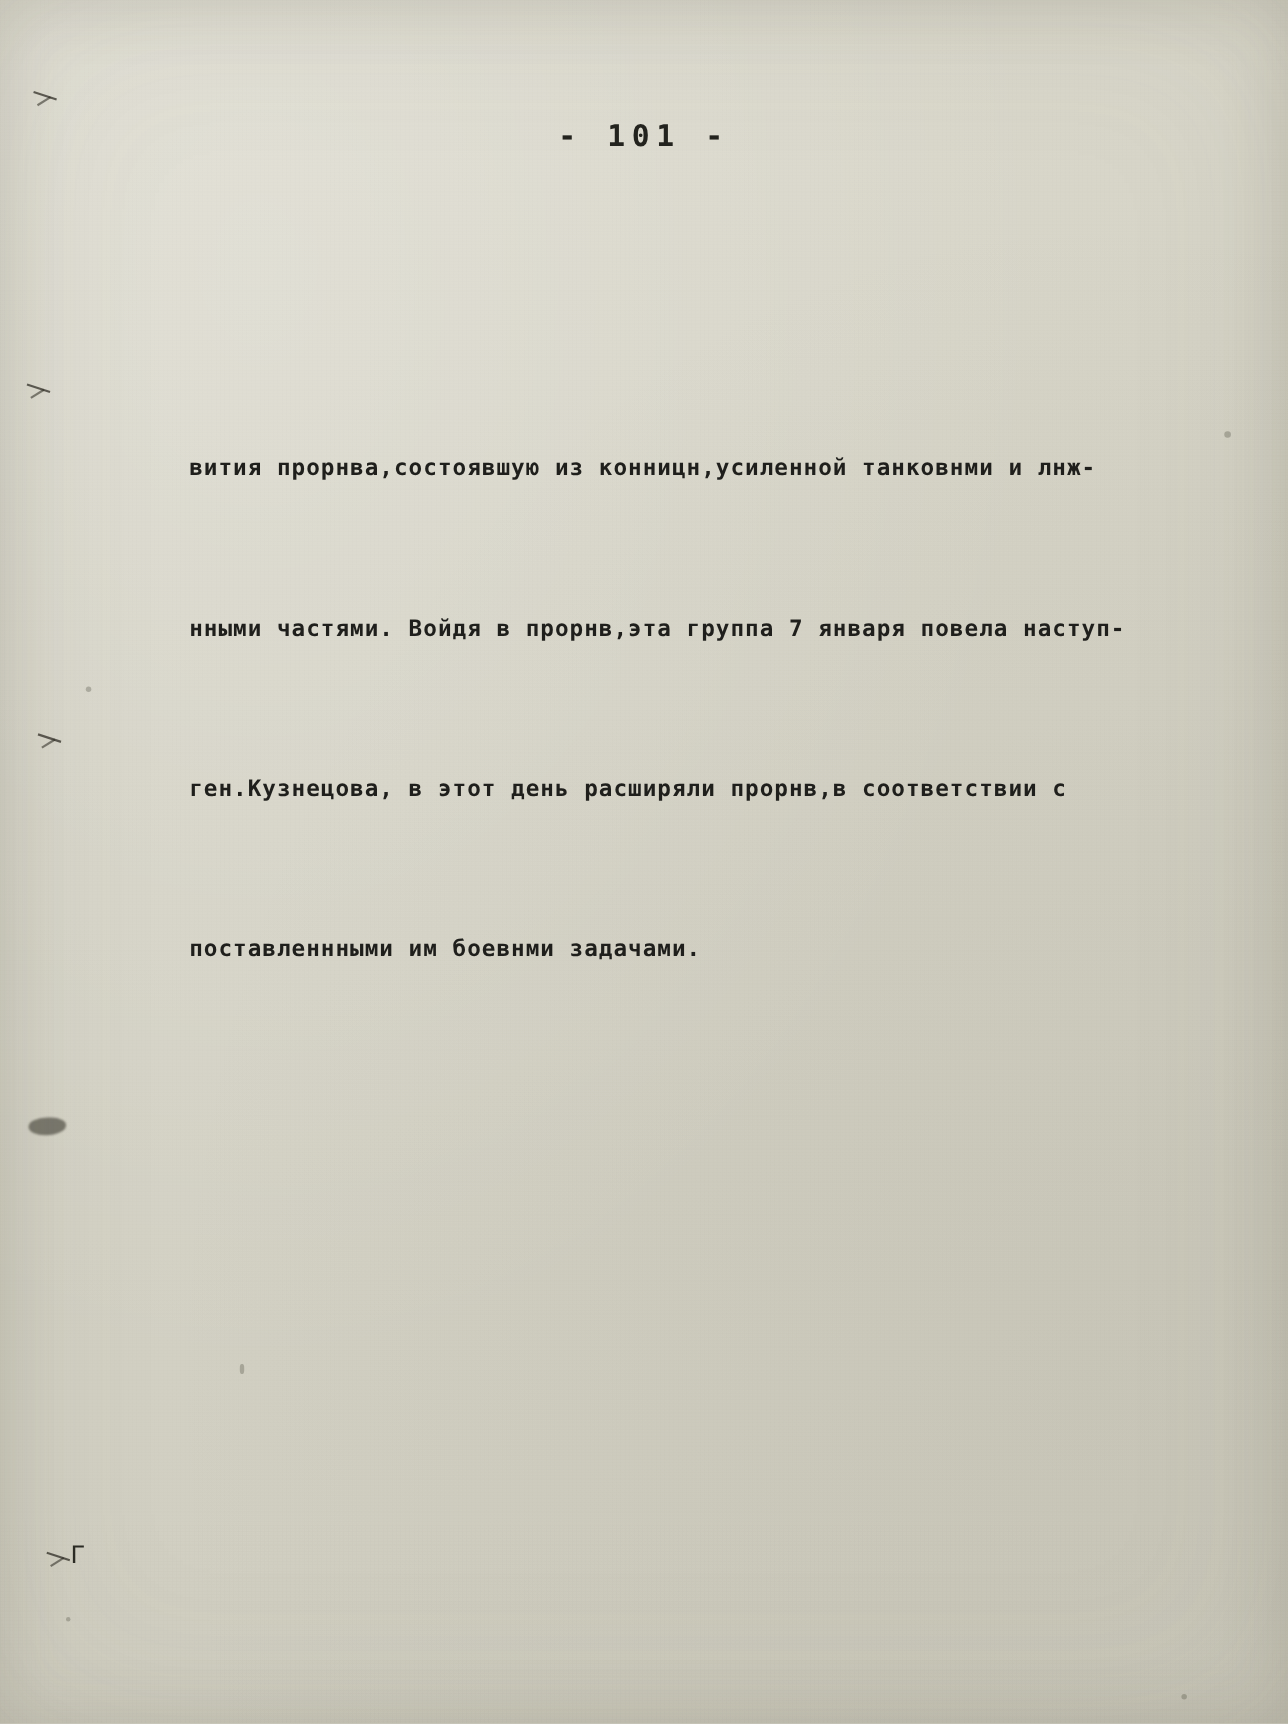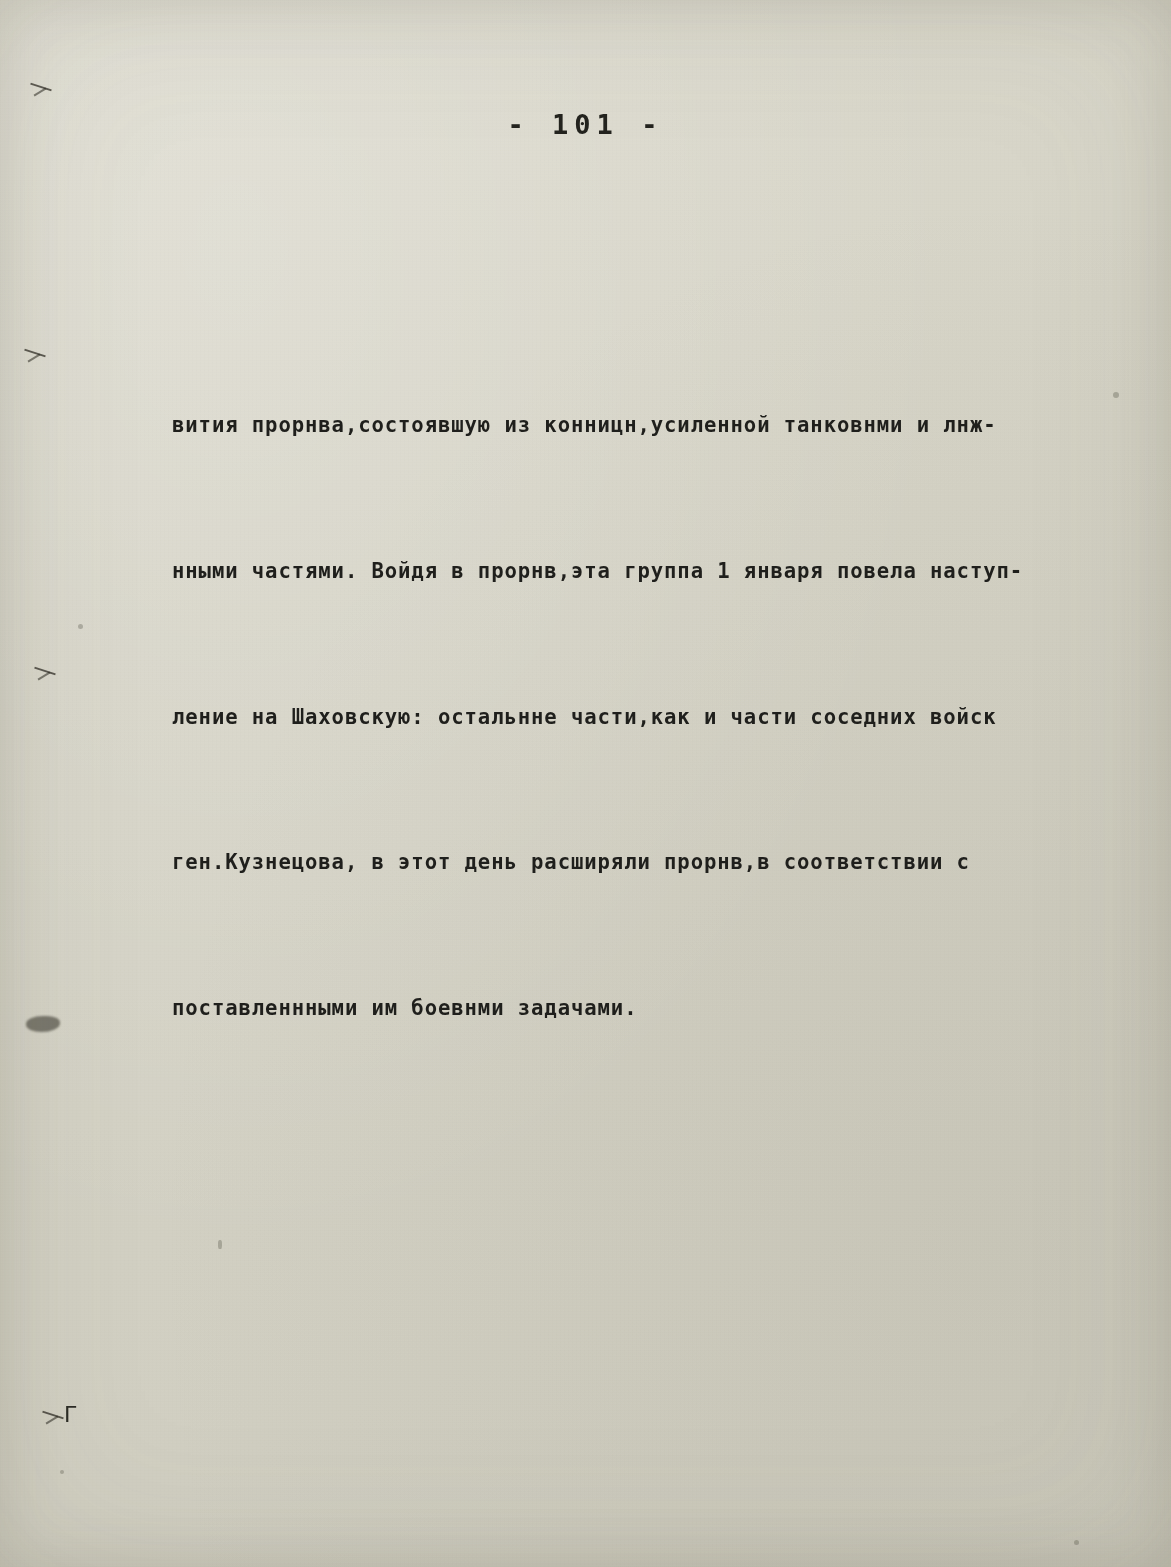--- a/index.html
+++ b/index.html
@@ -143,22 +143,21 @@
   <div class="blot" style="left:218px; top:1240px; width:4px; height:9px; border-radius:40%;"></div>
   <div class="blot" style="left:1074px; top:1540px; width:5px; height:5px;"></div>
   <div class="blot" style="left:60px; top:1470px; width:4px; height:4px;"></div>
 
   <div class="page-number">-  101  -</div>
 
   <div class="body-text">
 
     <p class="para">
       <span class="line">вития прорнва,состоявшую из конницн,усиленной танковнми и лнж-</span>
-      <span class="line">нными частями. Войдя в прорнв,эта группа 1 января повела наступ-</span>
-      <span class="line">ление на Шаховскую: остальнне части,как и части соседних войск</span>
+      <span class="line">нными частями. Войдя в прорнв,эта группа 7 января повела наступ-</span>
       <span class="line">ген.Кузнецова, в этот день расширяли прорнв,в соответствии с</span>
       <span class="line">поставленнными им боевнми задачами.</span>
     </p>
 
     <p class="para">
       
       
       
       
       

